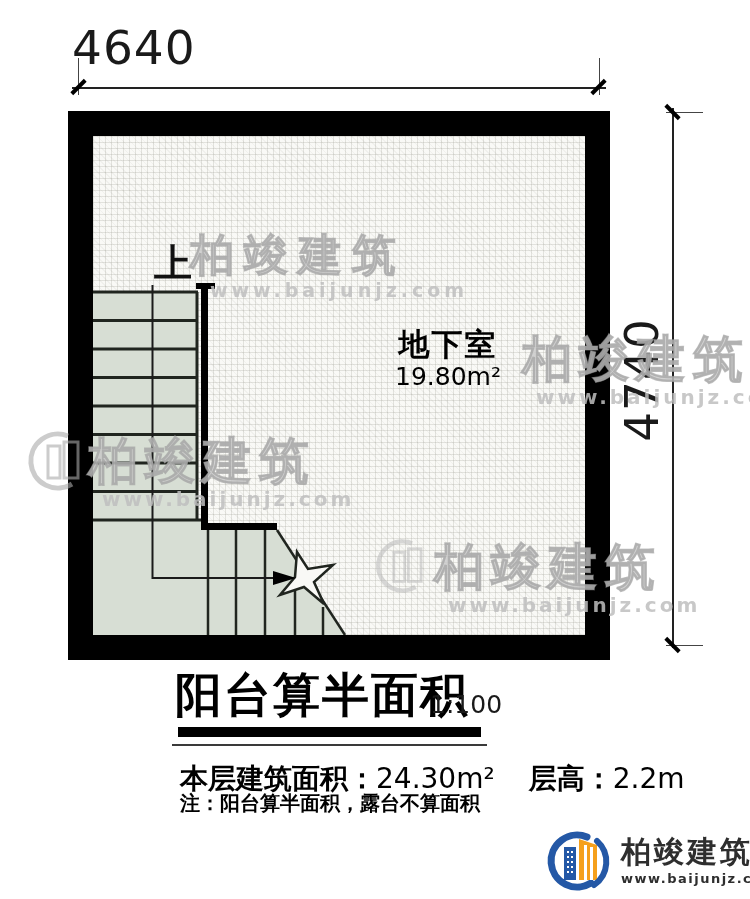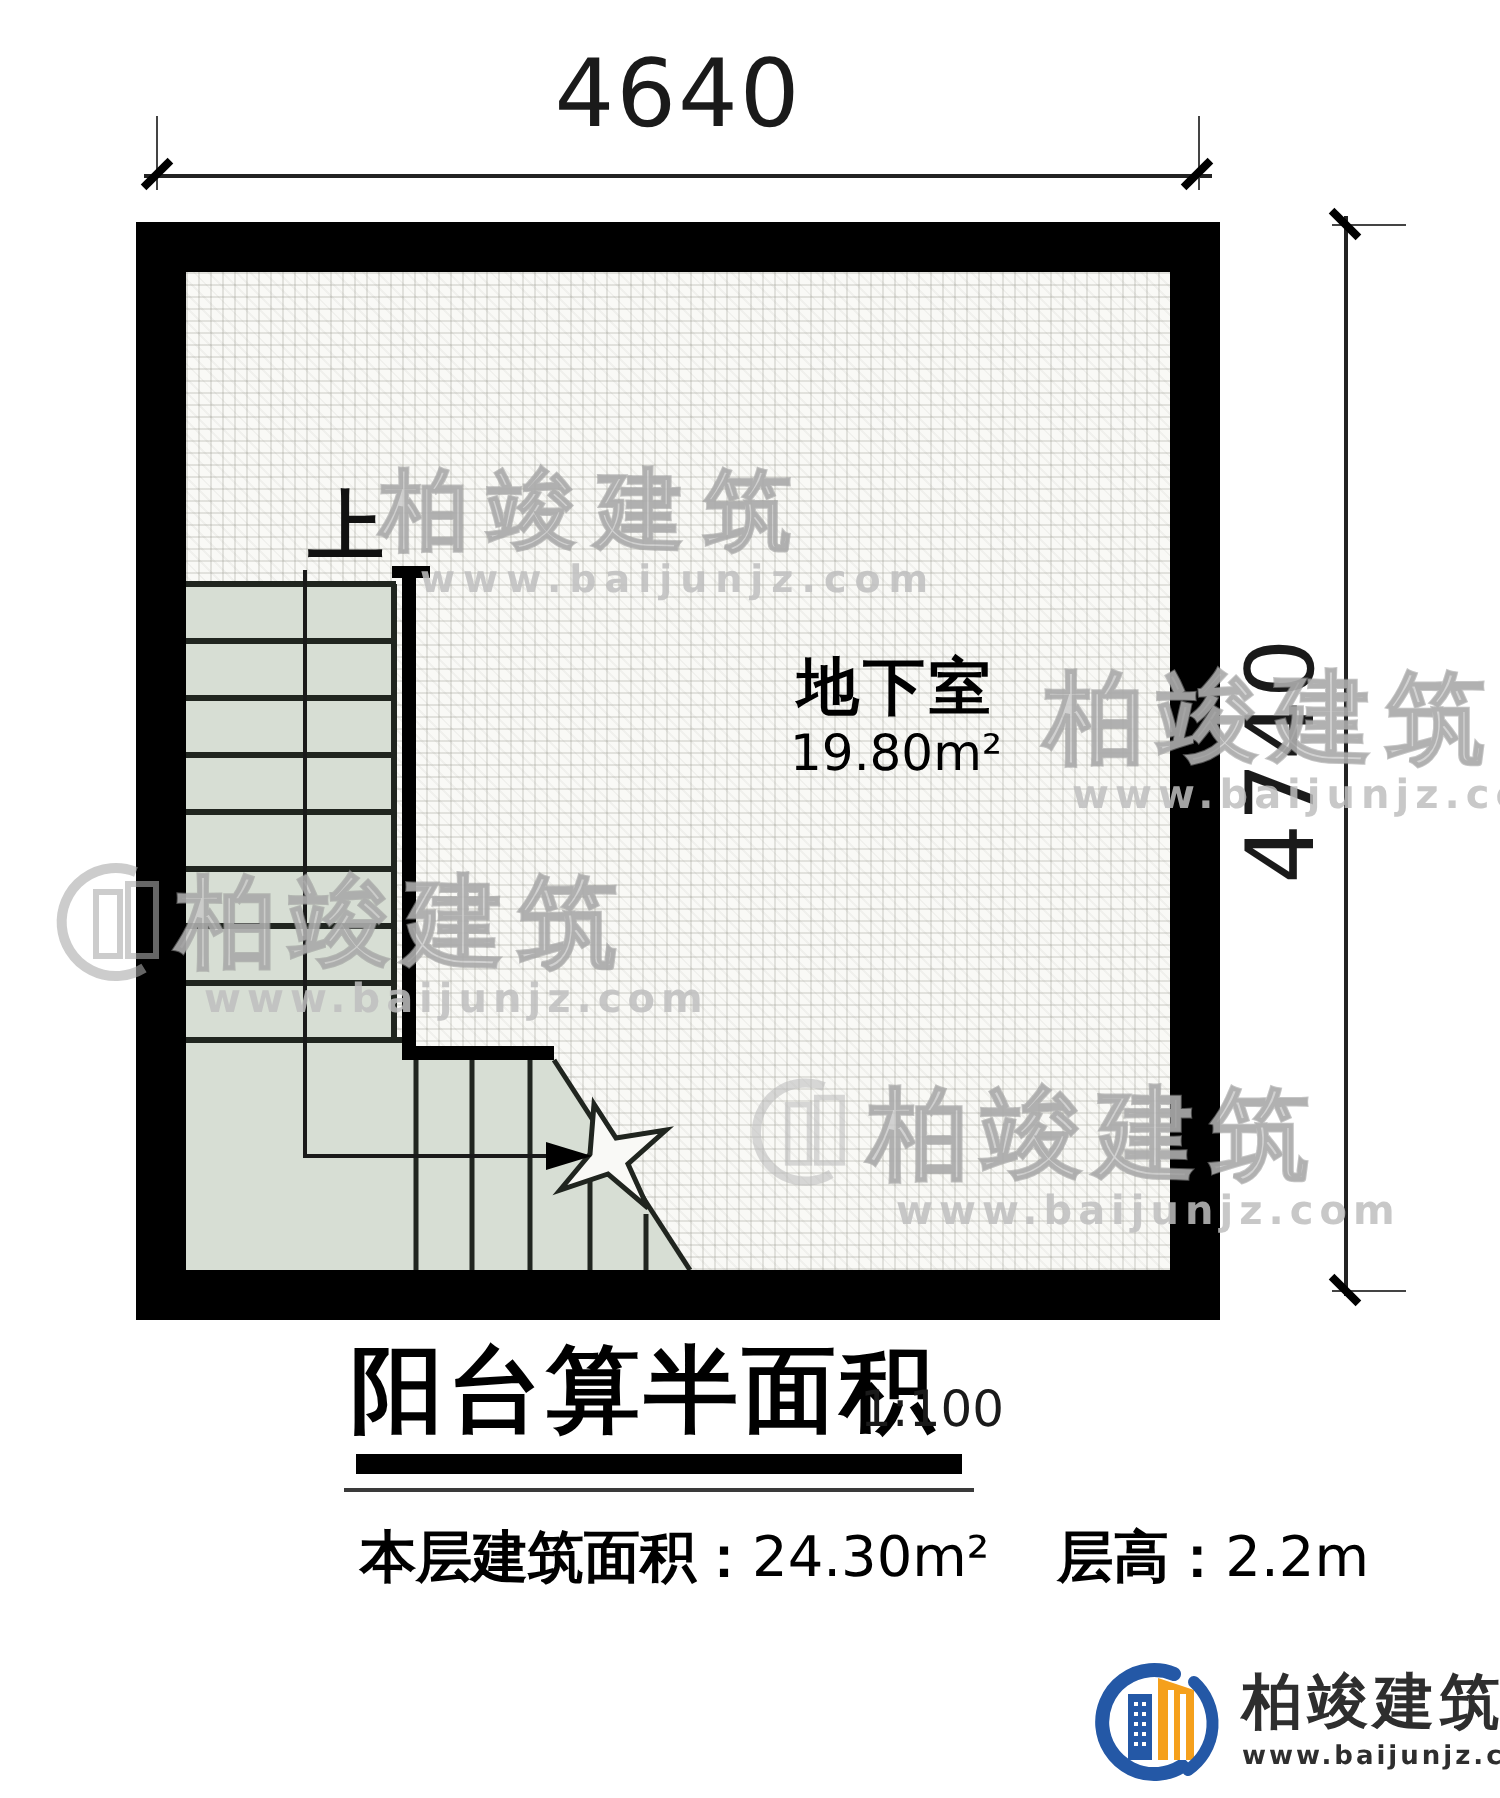--- a/index.html
+++ b/index.html
@@ -2,21 +2,21 @@
 <html><head>
 <meta charset="utf-8">
 <style>
   html,body{margin:0;padding:0;background:#ffffff;}
   .stage{
     position:relative;width:750px;height:899px;background:#ffffff;overflow:hidden;
     font-family:"DejaVu Sans","Liberation Sans",sans-serif;color:#000;
   }
   
   .dim-text{position:absolute;font-size:47px;font-weight:400;color:#1a1a1a;letter-spacing:1px;}
-  .dim-text-top{left:72px;top:20px;width:534px;text-align:center;}
+  .dim-text-top{left:72px;top:20px;width:534px;text-align:left;}
   .dim-text-right{left:641px;top:380px;transform:translate(-50%,-50%) rotate(-90deg);white-space:nowrap;}
   .dim-line{position:absolute;background:#222;}
   .dim-line-top{left:72px;top:87px;width:534px;height:2px;}
   .dim-line-right{left:672px;top:108px;width:2px;height:540px;}
   .ext-line{position:absolute;background:#444;}
   .ext-tl{left:78px;top:58px;width:1px;height:37px;}
   .ext-tr{left:599px;top:58px;width:1px;height:37px;}
   .ext-rt{left:666px;top:112px;width:37px;height:1px;}
   .ext-rb{left:666px;top:645px;width:37px;height:1px;}
   .tick{position:absolute;width:19px;height:4px;background:#000;}
@@ -162,20 +162,21 @@
 
   <div class="sheet-title">阳台算半面积</div>
   <div class="sheet-scale">1:100</div>
   <div class="title-bar"></div>
   <div class="title-rule"></div>
 
   <div class="info-line">
     <span><span>本层建筑面积：</span><span class="num">24.30m²</span></span>
     <span><span>层高：</span><span class="num">2.2m</span></span>
   </div>
+  <div class="note-line">注：阳台算半面积，露台不算面积</div>
 
   <div class="brand">
     <svg width="72" height="66" viewBox="0 0 72 66">
       <path d="M 44,9 A 26,26 0 1 0 48,55" fill="none" stroke="#2458a6" stroke-width="7" stroke-linecap="round"></path>
       <rect x="21" y="19" width="12" height="33" fill="#2458a6"></rect>
       <g fill="#ffffff">
         <rect x="24" y="23" width="2" height="2"></rect>
           <rect x="28" y="23" width="2" height="2"></rect>
         <rect x="24" y="28" width="2" height="2"></rect>
           <rect x="28" y="28" width="2" height="2"></rect>

